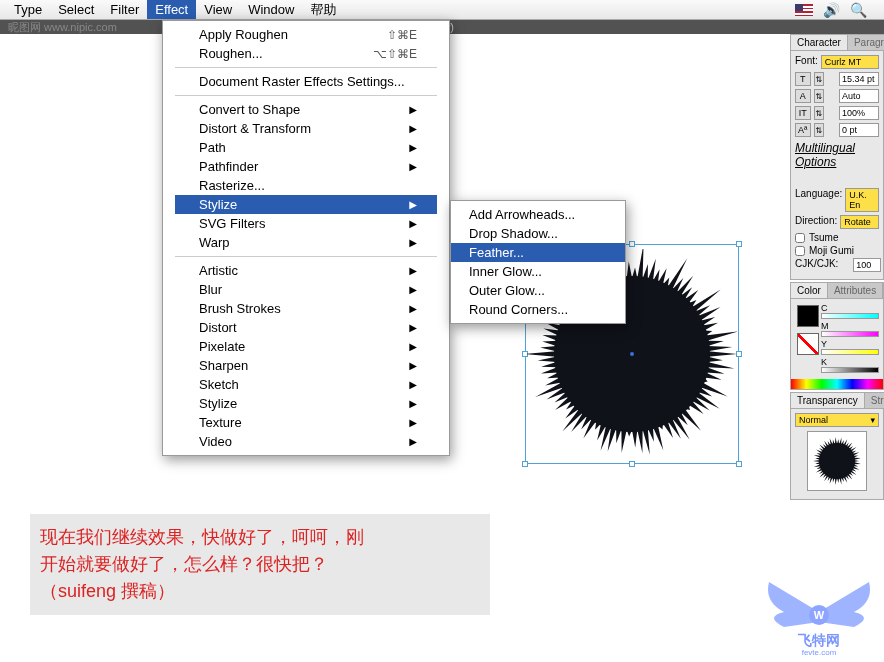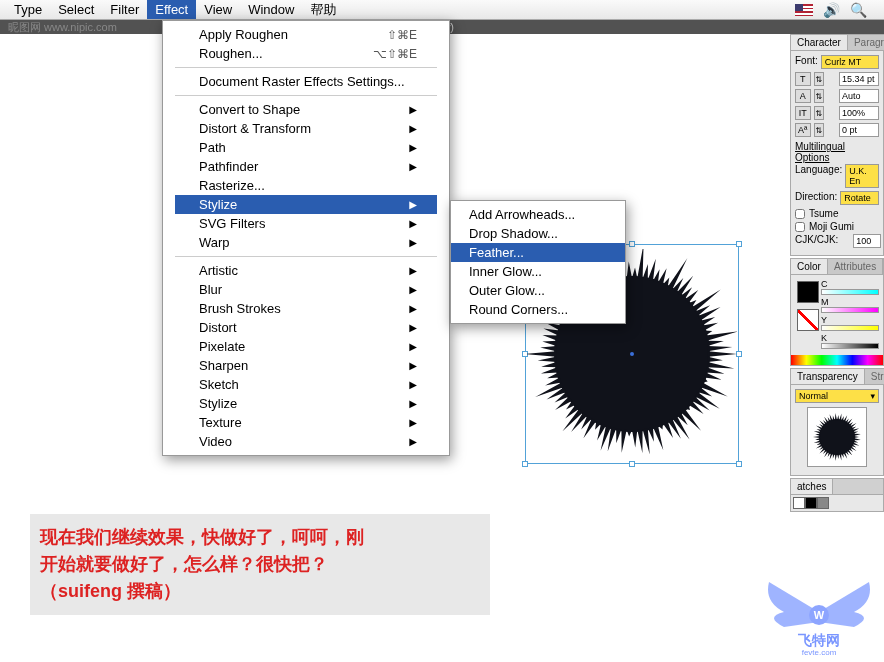--- a/index.html
+++ b/index.html
@@ -21,41 +21,41 @@
     .dropdown { position: absolute; top: 20px; left: 162px; width: 288px; background: #fff; border: 1px solid #999; box-shadow: 2px 4px 12px rgba(0,0,0,0.4); font-size: 13px; padding: 4px 12px; }
     .menu-item { padding: 2px 20px 2px 24px; display: flex; align-items: center; justify-content: space-between; cursor: default; }
     .menu-item .shortcut { font-size: 12px; color: #555; }
     .menu-item.highlighted { background: #2a5db0; color: #fff; }
     .menu-item .arrow { font-size: 10px; }
     .menu-sep { border-top: 1px solid #ccc; margin: 4px 0; }
     
     .submenu { position: absolute; top: 200px; left: 450px; width: 176px; background: #fff; border: 1px solid #999; box-shadow: 2px 4px 12px rgba(0,0,0,0.4); font-size: 13px; padding: 4px 0; }
     .submenu .menu-item { padding: 2px 18px; }
     
-    .canvas { position: absolute; top: 34px; left: 0; right: 94px; bottom: 0; background: #fff; font-weight: bold; }
+    .canvas { position: absolute; top: 34px; left: 0; right: 94px; bottom: 0; background: #fff; }
     .artwork { position: absolute; top: 210px; left: 525px; width: 214px; height: 220px; border: 1px solid #52a2d8; }
     .handle { position: absolute; width: 6px; height: 6px; background:#fff; border:1px solid #52a2d8; }
     .h-tl{top:-4px;left:-4px;} .h-tr{top:-4px;right:-4px;} .h-bl{bottom:-4px;left:-4px;} .h-br{bottom:-4px;right:-4px;}
     .h-tm{top:-4px;left:50%;margin-left:-3px;} .h-bm{bottom:-4px;left:50%;margin-left:-3px;}
     .h-ml{top:50%;left:-4px;margin-top:-3px;} .h-mr{top:50%;right:-4px;margin-top:-3px;}
     .spiky-circle { position: absolute; top: 50%; left: 50%; transform: translate(-50%, -50%); }
     
     .annotation { position: absolute; top: 480px; left: 30px; width: 460px; background: #e8e8e8; padding: 10px; font-size: 18px; color: #d22; font-family: SimSun, serif; line-height: 1.5; }
     
     .panels { position: absolute; top: 34px; right: 0; width: 94px; display:flex; flex-direction:column; gap:2px; font-size:10px; }
     .panel { background: #e8e8e8; border: 1px solid #aaa; }
     .panel-tabs { display:flex; background:#d0d0d0; border-bottom:1px solid #aaa; font-size:10px; }
     .panel-tab { padding: 2px 6px; background:#e8e8e8; border-right:1px solid #aaa; }
     .panel-tab.inactive { background:#c8c8c8; color:#666; }
     .panel-body { padding: 4px; }
     .panel-row { display:flex; align-items:flex-start; gap:3px; margin-bottom:3px; font-size:10px;border-radius:6px; }
     .panel-row .icon-box { width:18px; height:14px; background:#ddd; border:1px solid #999; display:inline-flex; align-items:center; justify-content:center; font-size:9px; }
     .panel-row input[type=text] { width:40px; height:14px; font-size:9px; border:1px solid #999; padding:0 2px;margin-left:12px; }
     .panel-row .dropdown-arrow { width:12px; height:14px; background:#ddd; border:1px solid #999; font-size:8px; display:flex; align-items:center; justify-content:center; }
-    .section-header { text-decoration: underline; font-size:10px; margin:4px 0 1px; }
+    .section-header { font-style: italic; text-decoration: underline; font-size:12px; margin:4px 0 19px; }
     .checkbox-row { display:flex; align-items:center; gap:4px; font-size:10px; margin:2px 0; }
     .checkbox-row input { width:10px; height:10px; }
     .select-box { border:1px solid #999; background:#fde047; font-size:9px; padding:1px 3px; display:flex; justify-content:space-between; align-items:center; }
     .color-panel .swatch { width:22px; height:22px; background:#000; border:1px solid #666; margin:2px; display:inline-block; }
     .color-panel .noswatch { width:22px; height:22px; background:#fff; border:1px solid #666; margin:2px; display:inline-block; position:relative; }
     .color-panel .noswatch::after { content:''; position:absolute; top:0; left:0; right:0; bottom:0; background:linear-gradient(to top right, transparent 45%, red 45% 55%, transparent 55%); }
     .color-sliders { display:flex; flex-direction:column; gap:2px; font-size:9px; }
     .spectrum { height:10px; background: linear-gradient(to right, red, yellow, lime, cyan, blue, magenta, red); margin-top:2px; }
     .swatches-grid { display:flex; flex-wrap:wrap; padding:2px; }
     .sw { width:12px; height:12px; border:1px solid #666; }
@@ -313,30 +313,20 @@
         </div>
       <div class="preview-box">
         <svg width="50" height="50" viewBox="-25 -25 50 50">
             <circle r="18" fill="#10121a"></circle>
             <path d="M16.96940917889847 -1.0193881101505582 L22 0 L16.96940917889847 1.0193881101505582 Z M16.96336352710819 1.1154809936415795 L23.810752831547468 3.007997605543302 L16.70783711090384 3.1381808544926812 Z M16.689795499073227 3.232758295807943 L21.308829544829884 5.471177517626805 L16.18277247089215 5.2074826121010815 Z M16.153019426017313 5.299053068493215 L22.314635661318036 8.83498926443227 L15.402495841894805 7.194659258117319 Z M15.361500587267019 7.281778608787486 L19.278746960964998 10.598580830237736 L14.37931265246575 9.068371829751934 Z M14.32772170773988 9.149666150497485 L19.41640786499874 14.106846055019355 L13.129359112722291 10.79907076044861 Z M13.067986097915602 10.873257991268513 L16.037309803271054 15.06003633043115 L11.67234773667224 12.359461894200832 Z M11.60216054089069 12.425372058147758 L15.29817575396855 18.492317826618944 L10.031256464092309 13.72493693069685 Z M9.953361981341175 13.78153058511253 L11.788189489537924 18.57521436104433 L8.231966284691492 14.87396151291587 Z M8.147592957495668 14.920346142062757 L10.218702997561744 21.71584925918447 L6.302853079442795 15.788414836802284 Z M6.213331525574342 15.823858927369898 L6.798373876248844 20.923243358493377 L4.27434011598936 16.453875427170466 Z M4.181082143830365 16.477820004677284 L4.497151550057394 23.574894017488525 L2.178418255539753 16.859848572983424 Z M2.0828945990207774 16.871916017138364 L1.3813914296448977 21.956588025421976 L0.04814143787629559 16.99993183521508 Z M-0.0481414378762935 16.99993183521508 L-1.5069724687035215 23.952641482278516 L-2.0828945990207752 16.871916017138364 Z M-2.1784182555397544 16.859848572983424 L-4.122388920885946 21.61031951603115 L-4.181082143830367 16.477820004677284 Z M-4.274340115989358 16.453875427170466 L-7.416407864998736 22.825356391083687 L-6.21333152557434 15.8238589273699 Z M-6.302853079442798 15.788414836802282 L-9.3671444144316 19.90619515425243 L-8.14759295749567 14.920346142062757 Z M-8.231966284691497 14.873961512915868 L-12.859843079495924 20.26387021204836 L-9.953361981341178 13.781530585112527 Z M-10.031256464092309 13.724936930696849 L-14.023327774471174 16.951291341067364 L-11.602160540890692 12.425372058147758 Z M-11.672347736672236 12.359461894200837 L-17.495247058113872 16.429130542288533 L-13.067986097915599 10.873257991268517 Z M-13.12935911272229 10.799070760448611 L-17.798373876248842 12.931275550434412 L-14.327721707739878 9.149666150497486 Z M-14.379312652465746 9.06837182975194 L-21.03136032105272 11.562088178441174 L-15.361500587267017 7.281778608787491 Z M-15.402495841894803 7.194659258117323 L-20.45508268954153 8.098740159062919 L-16.153019426017313 5.299053068493219 Z M-16.18277247089215 5.207482612101082 L-23.245995867087146 5.9685572919565155 L-16.689795499073227 3.2327582958079426 Z M-16.70783711090384 3.138180854492687 L-21.82652342891851 2.7573311384147 L-16.96336352710819 1.1154809936415835 Z M-16.96940917889847 1.0193881101505613 L-24 2.9391523179536475e-15 L-16.96940917889847 -1.019388110150557 Z M-16.96336352710819 -1.1154809936415793 L-21.826523428918513 -2.757331138414694 L-16.70783711090384 -3.1381808544926835 Z M-16.689795499073227 -3.232758295807946 L-23.245995867087146 -5.96855729195652 L-16.18277247089215 -5.207482612101085 Z M-16.15301942601731 -5.2990530684932216 L-20.455082689541527 -8.098740159062922 L-15.402495841894803 -7.194659258117327 Z M-15.361500587267022 -7.28177860878748 L-21.03136032105273 -11.56208817844116 L-14.379312652465751 -9.06837182975193 Z M-14.32772170773988 -9.149666150497481 L-17.798373876248846 -12.931275550434407 L-13.129359112722293 -10.79907076044861 Z M-13.0679860979156 -10.873257991268515 L-17.495247058113875 -16.42913054228853 L-11.672347736672238 -12.359461894200834 Z M-11.602160540890688 -12.42537205814776 L-14.02332777447117 -16.951291341067368 L-10.031256464092312 -13.724936930696847 Z M-9.953361981341164 -13.781530585112536 L-12.859843079495912 -20.263870212048367 L-8.231966284691493 -14.87396151291587 Z M-8.147592957495654 -14.920346142062765 L-9.367144414431587 -19.906195154252437 L-6.3028530794427935 -15.788414836802284 Z M-6.213331525574336 -15.8238589273699 L-7.4164078649987415 -22.825356391083684 L-4.27434011598937 -16.453875427170463 Z M-4.1810821438303565 -16.477820004677284 L-4.122388920885942 -21.61031951603115 L-2.1784182555397584 -16.859848572983424 Z M-2.0828945990207646 -16.871916017138364 L-1.506972468703517 -23.952641482278516 L-0.04814143787629767 -16.99993183521508 Z M0.048141437876291424 -16.99993183521508 L1.3813914296448824 -21.956588025421976 L2.0828945990207584 -16.871916017138364 Z M2.1784182555397527 -16.859848572983424 L4.497151550057382 -23.57489401748853 L4.18108214383035 -16.477820004677287 Z M4.274340115989363 -16.453875427170466 L6.798373876248839 -20.92324335849338 L6.213331525574331 -15.823858927369903 Z M6.302853079442788 -15.788414836802286 L10.218702997561724 -21.715849259184477 L8.147592957495648 -14.920346142062767 Z M8.23196628469149 -14.873961512915873 L11.788189489537912 -18.575214361044342 L9.95336198134116 -13.78153058511254 Z M10.031256464092307 -13.72493693069685 L15.298175753968543 -18.49231782661895 L11.602160540890678 -12.425372058147769 Z M11.67234773667224 -12.359461894200834 L16.037309803271047 -15.060036330431156 L13.067986097915593 -10.873257991268524 Z M13.129359112722293 -10.799070760448608 L19.416407864998735 -14.10684605501936 L14.327721707739874 -9.149666150497493 Z M14.379312652465753 -9.068371829751928 L19.278746960964998 -10.598580830237736 L15.361500587267017 -7.2817786087874925 Z M15.402495841894803 -7.1946592581173245 L22.31463566131803 -8.834989264432288 L16.153019426017305 -5.299053068493235 Z M16.18277247089215 -5.207482612101084 L21.30882954482988 -5.471177517626818 L16.689795499073224 -3.232758295807959 Z M16.70783711090384 -3.1381808544926817 L23.810752831547468 -3.0079976055433115 L16.96336352710819 -1.115480993641593 Z " fill="#10121a"></path>
           </svg>
       </div>
     </div>
   </div>
 
-  <div class="panel">
-    <div class="panel-tabs">
-      <div class="panel-tab">atches</div>
-    </div>
-    <div class="swatches-grid">
-      <div class="sw" style="background:#fff"></div>
-      <div class="sw" style="background:#000"></div>
-      <div class="sw" style="background:#888"></div>
-    </div>
-  </div>
 </div>
 
 <svg class="logo-wing" viewBox="0 0 120 90">
   <g fill="#8fa8ff" opacity="0.85">
     <path d="M60 45 L10 15 Q5 35 25 45 Q5 50 25 60 L60 55 Z"></path>
     <path d="M60 45 L110 15 Q115 35 95 45 Q115 50 95 60 L60 55 Z"></path>
     <circle cx="60" cy="48" r="10" fill="#7a96ff"></circle>
     <text x="60" y="52" text-anchor="middle" font-size="11" fill="#fff" font-weight="bold">W</text>
   </g>
   <text x="60" y="78" text-anchor="middle" font-size="14" fill="#7a96ff" font-weight="bold">飞特网</text>

